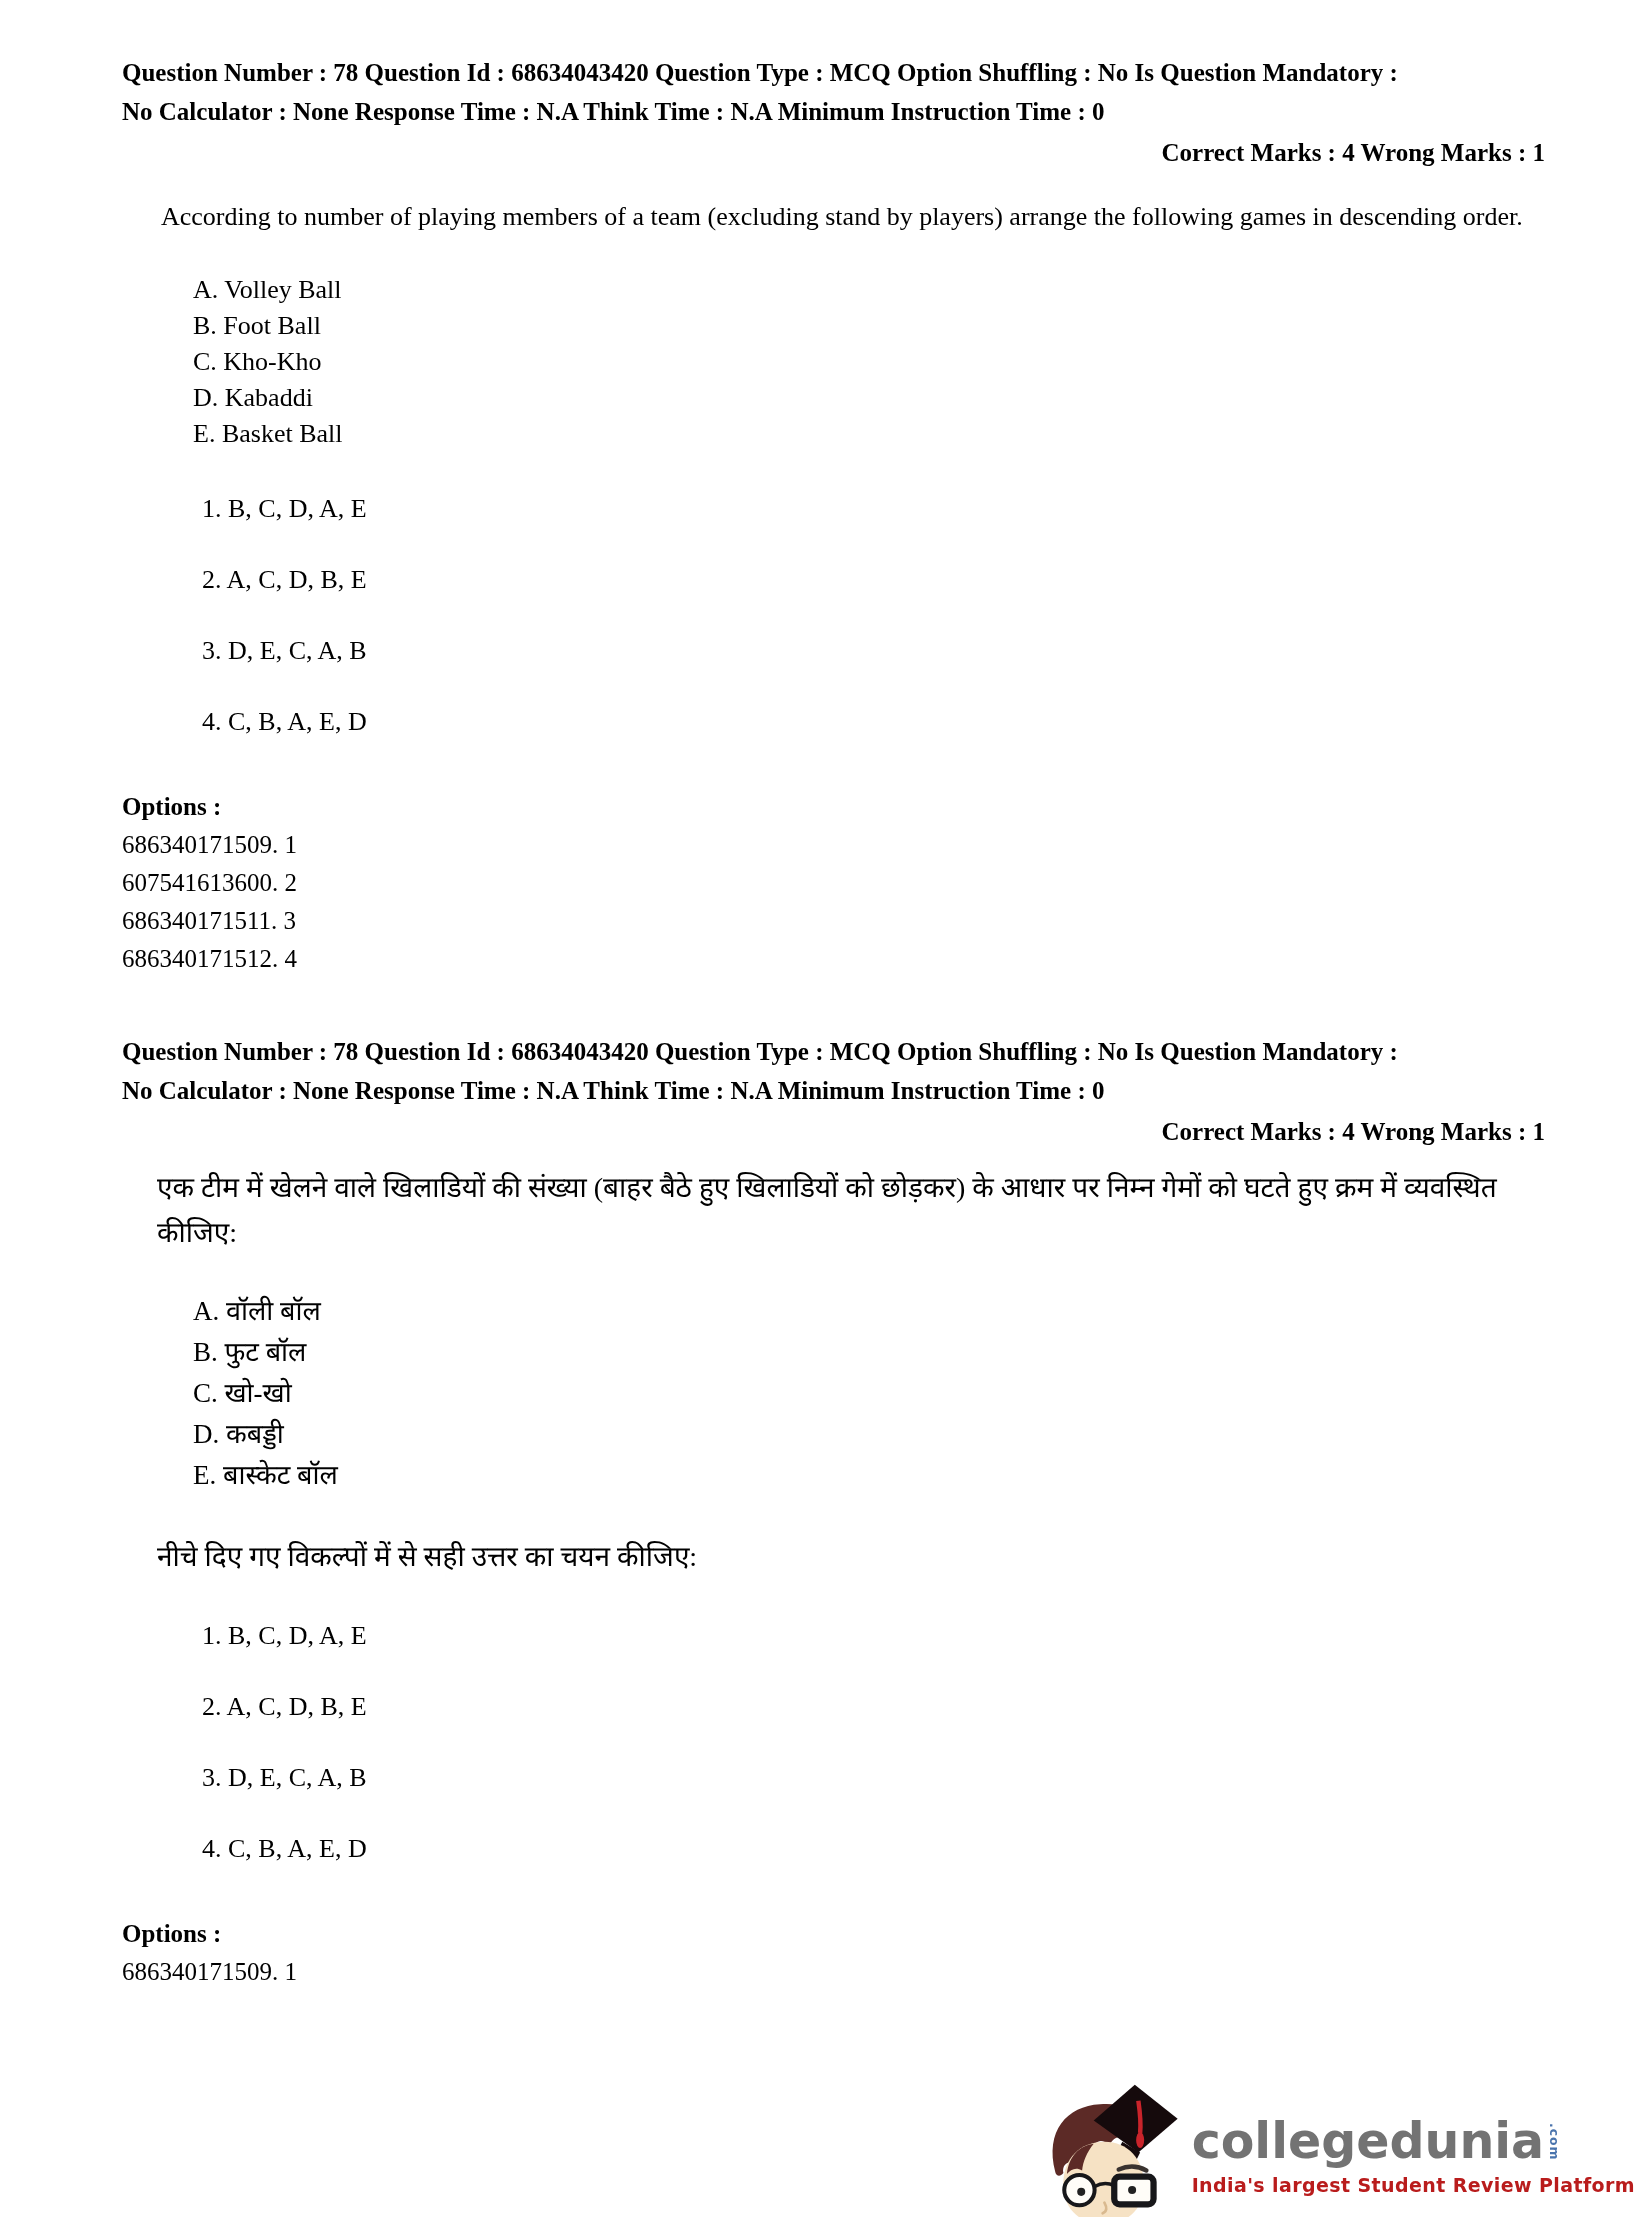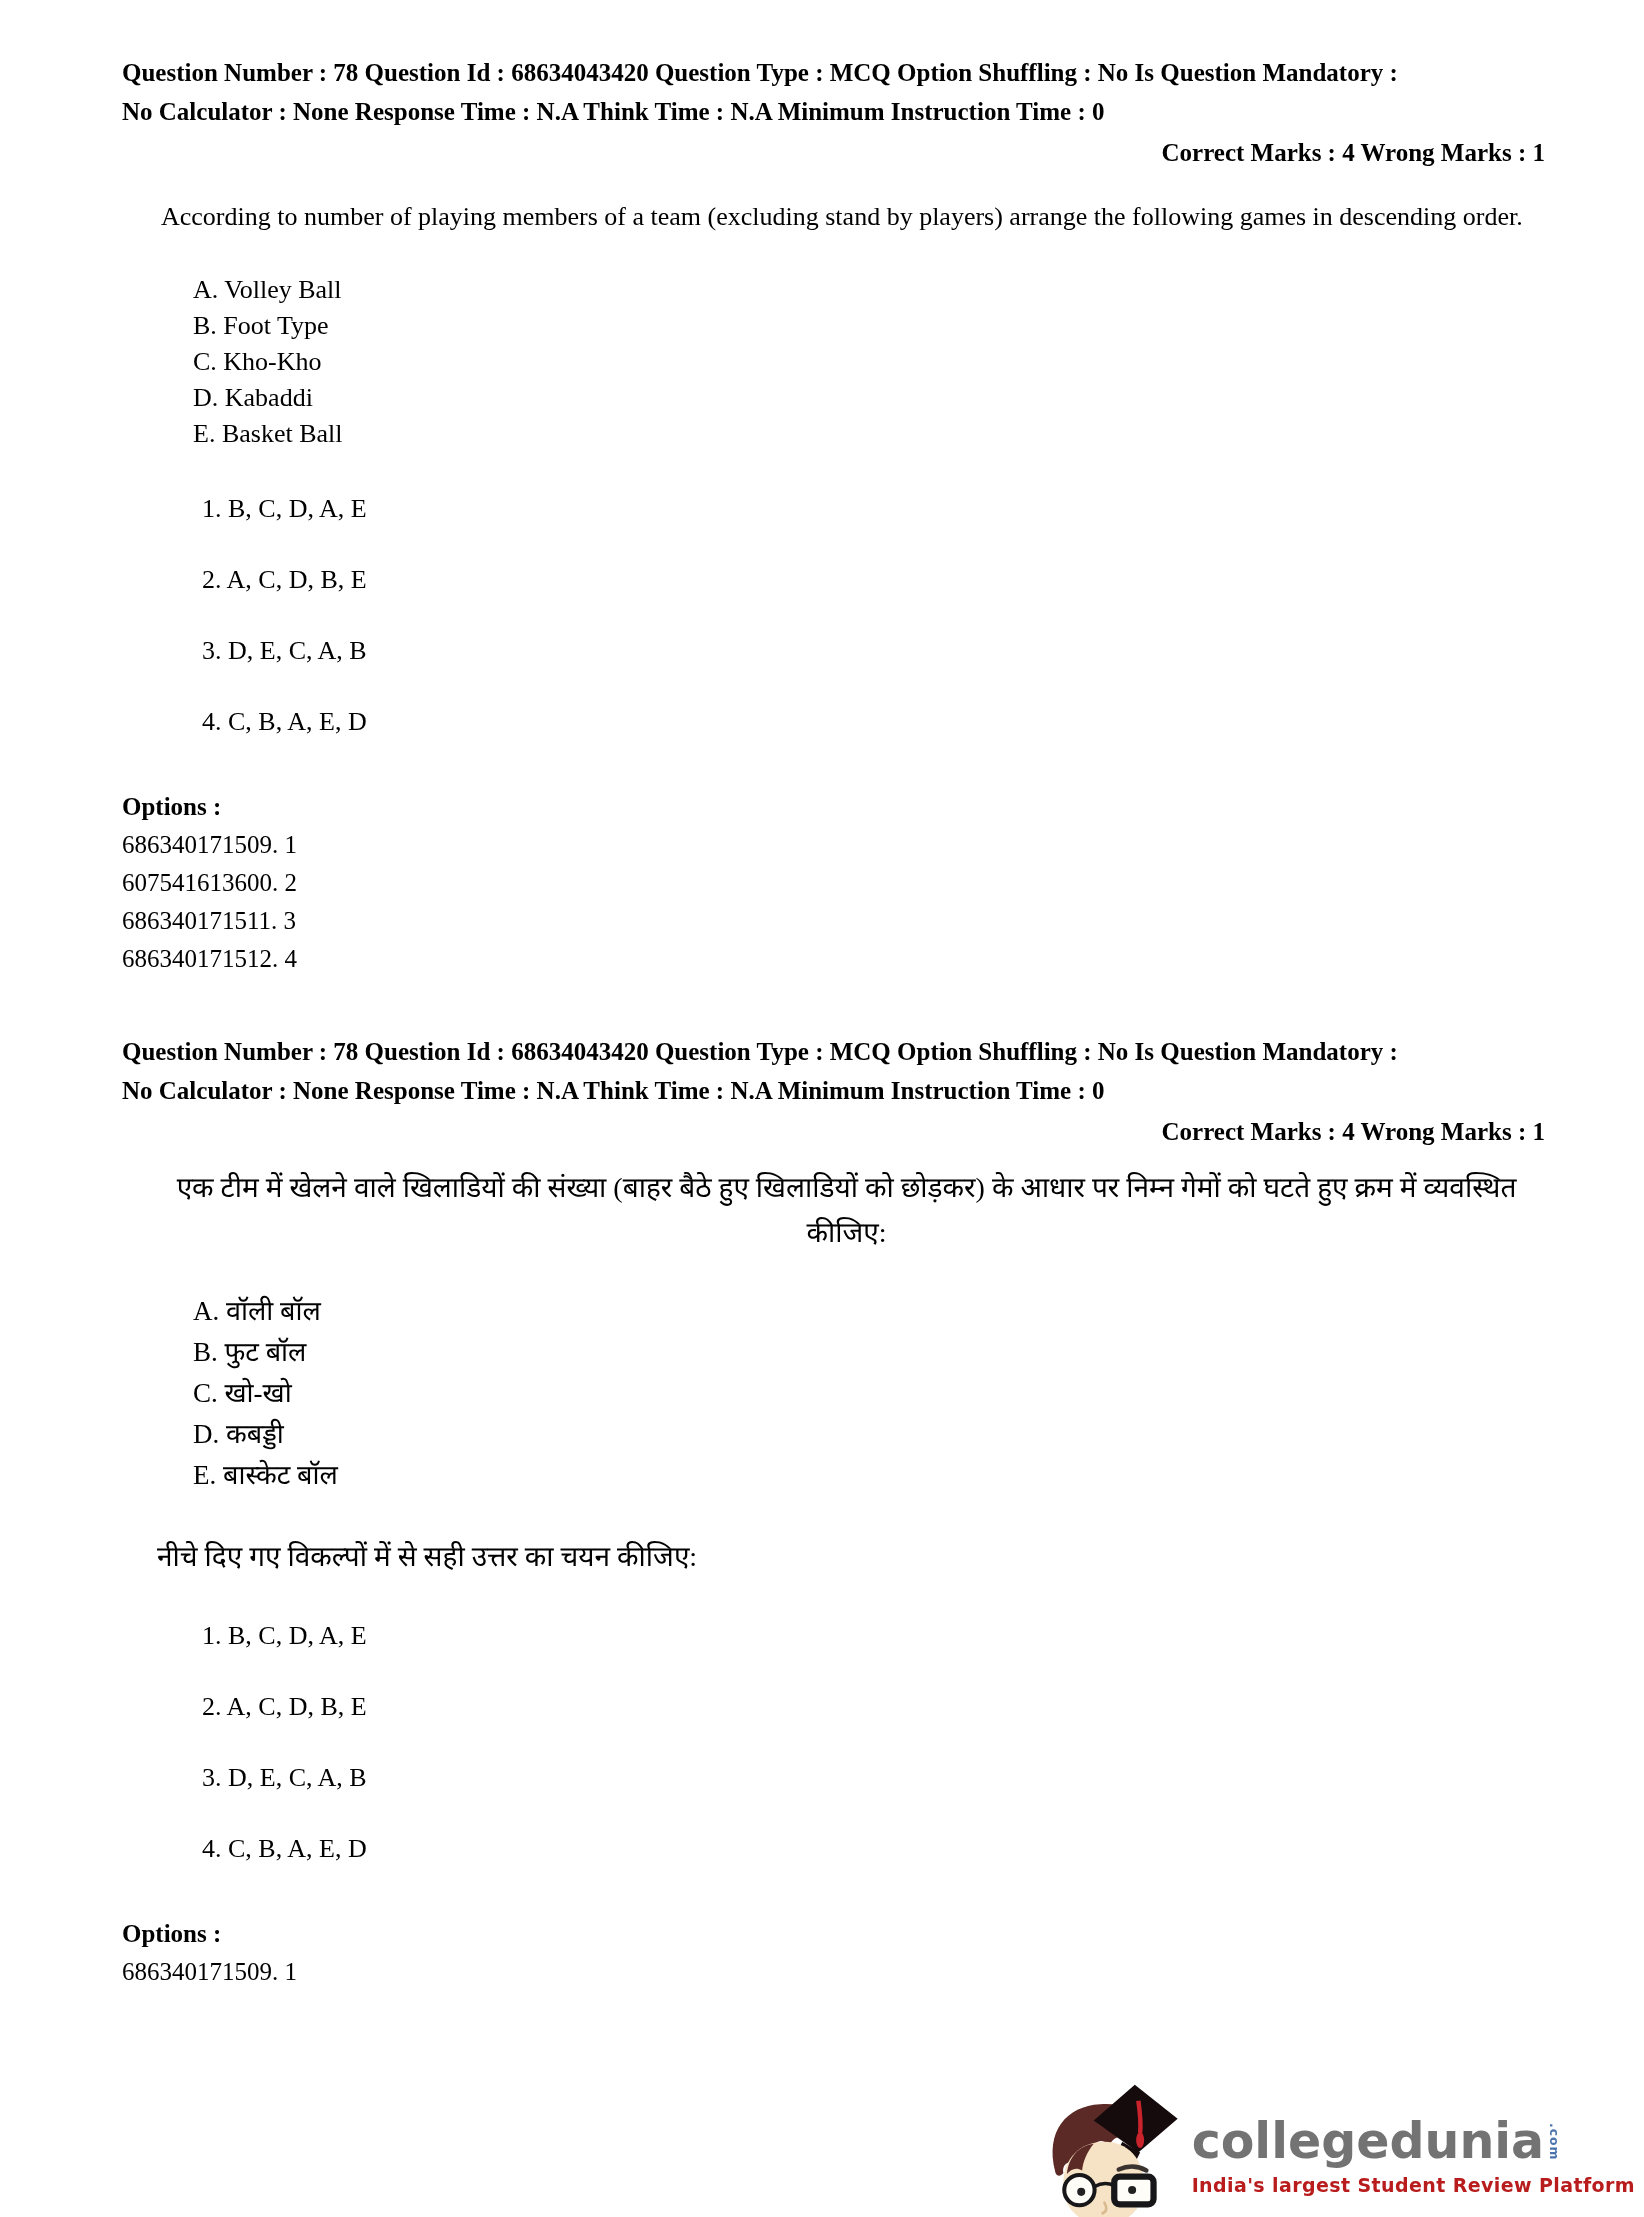--- a/index.html
+++ b/index.html
@@ -14,21 +14,21 @@
   .page { padding:53px 99px 0 122px; }
 
   
   .meta-block { font-weight:bold; font-size:25px; line-height:39px; max-width:1469px; }
   .meta-line { white-space:normal; }
   .marks-line { font-weight:bold; font-size:25px; line-height:39px; margin-top:1.8px;text-align:right; }
 
   
   .q-text { font-size:26px; line-height:38px; margin:26px 0 0 39px; max-width:1370px; }
   .q-text.hindi { font-size:28px; line-height:45px; margin:14.3px 0 0 35px; max-width:1379px;
-                  font-family:"Liberation Serif", serif;text-align:center; }
+                  font-family:"Liberation Serif", serif; }
 
   .item-list { margin:36px 0 0 71px; }
   .item-list .item { font-size:26px; line-height:36px; }
   .item-list.hindi .item { font-size:27px; line-height:41px; }
 
   .prompt { font-size:26px; line-height:38px; margin:29.6px 0 0 39px; }
   .prompt.hindi { font-size:28px; line-height:45px; margin:38px 0 0 35px; }
 
   .choice-list { margin-left:80px; }
   .choice { font-size:26px; line-height:38px; margin-top:33px; }
@@ -73,21 +73,21 @@
     <div class="meta-block">
       <div class="meta-line">Question Number : 78 Question Id : 68634043420 Question Type : MCQ Option Shuffling : No Is Question Mandatory :</div>
       <div class="meta-line">No Calculator : None Response Time : N.A Think Time : N.A Minimum Instruction Time : 0</div>
     </div>
     <div class="marks-line">Correct Marks : 4 Wrong Marks : 1</div>
 
     <div class="q-text">According to number of playing members of a team (excluding stand by players) arrange the following games in descending order.</div>
 
     <div class="item-list">
       <div class="item">A. Volley Ball</div>
-      <div class="item">B. Foot Type</div>
+      <div class="item">B. Foot Ball</div>
       <div class="item">C. Kho-Kho</div>
       <div class="item">D. Kabaddi</div>
       <div class="item">E. Basket Ball</div>
     </div>
 
 
     <div class="choice-list">
       <div class="choice">1. B, C, D, A, E</div>
       <div class="choice">2. A, C, D, B, E</div>
       <div class="choice">3. D, E, C, A, B</div>

